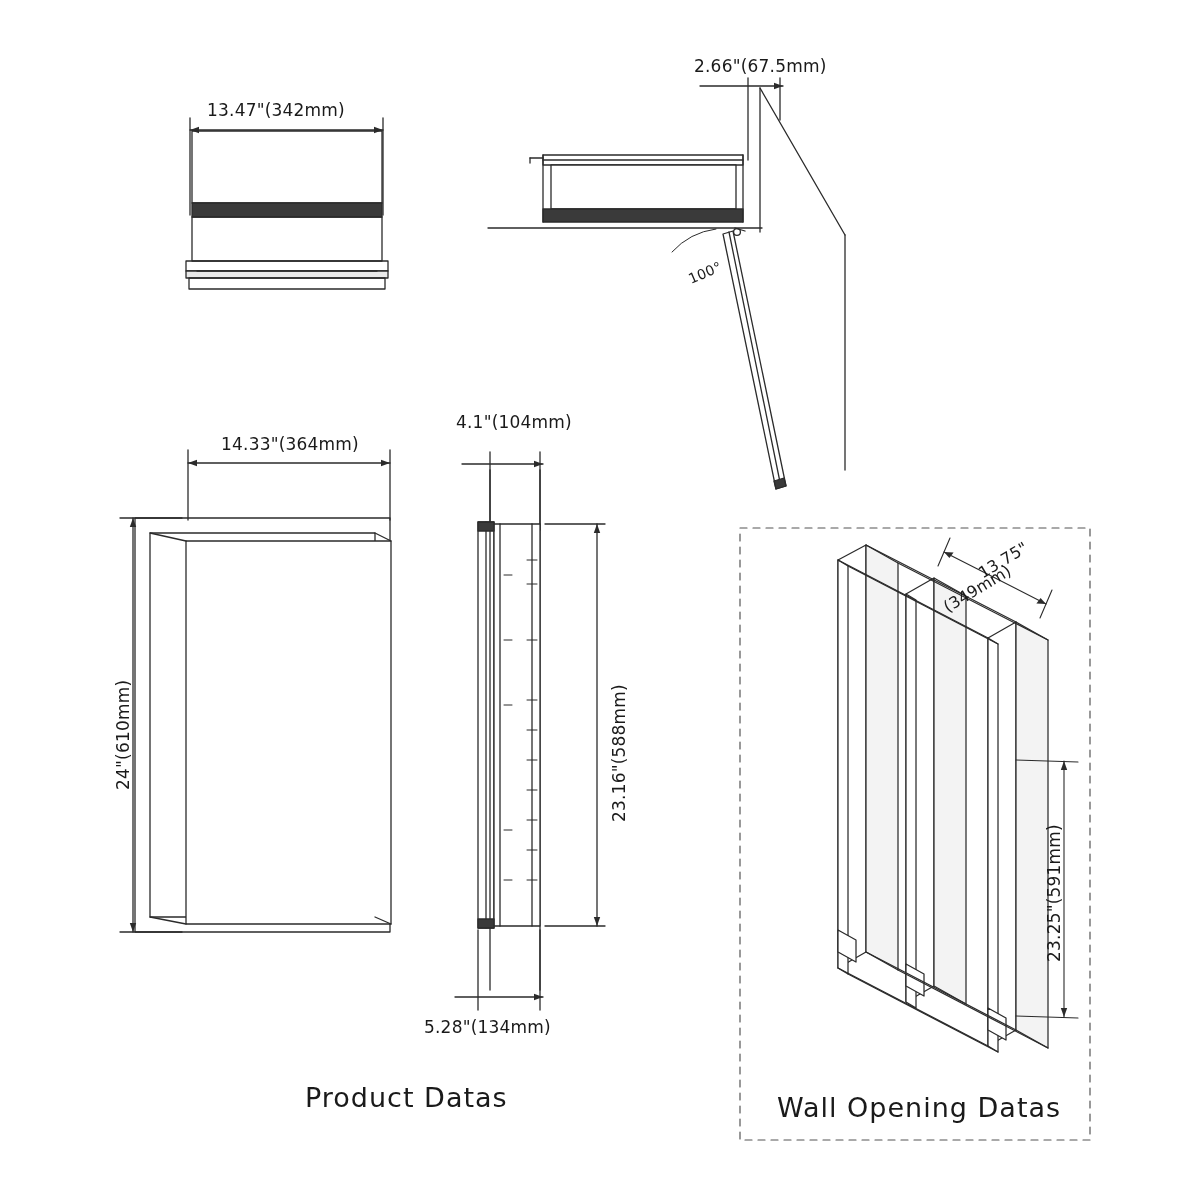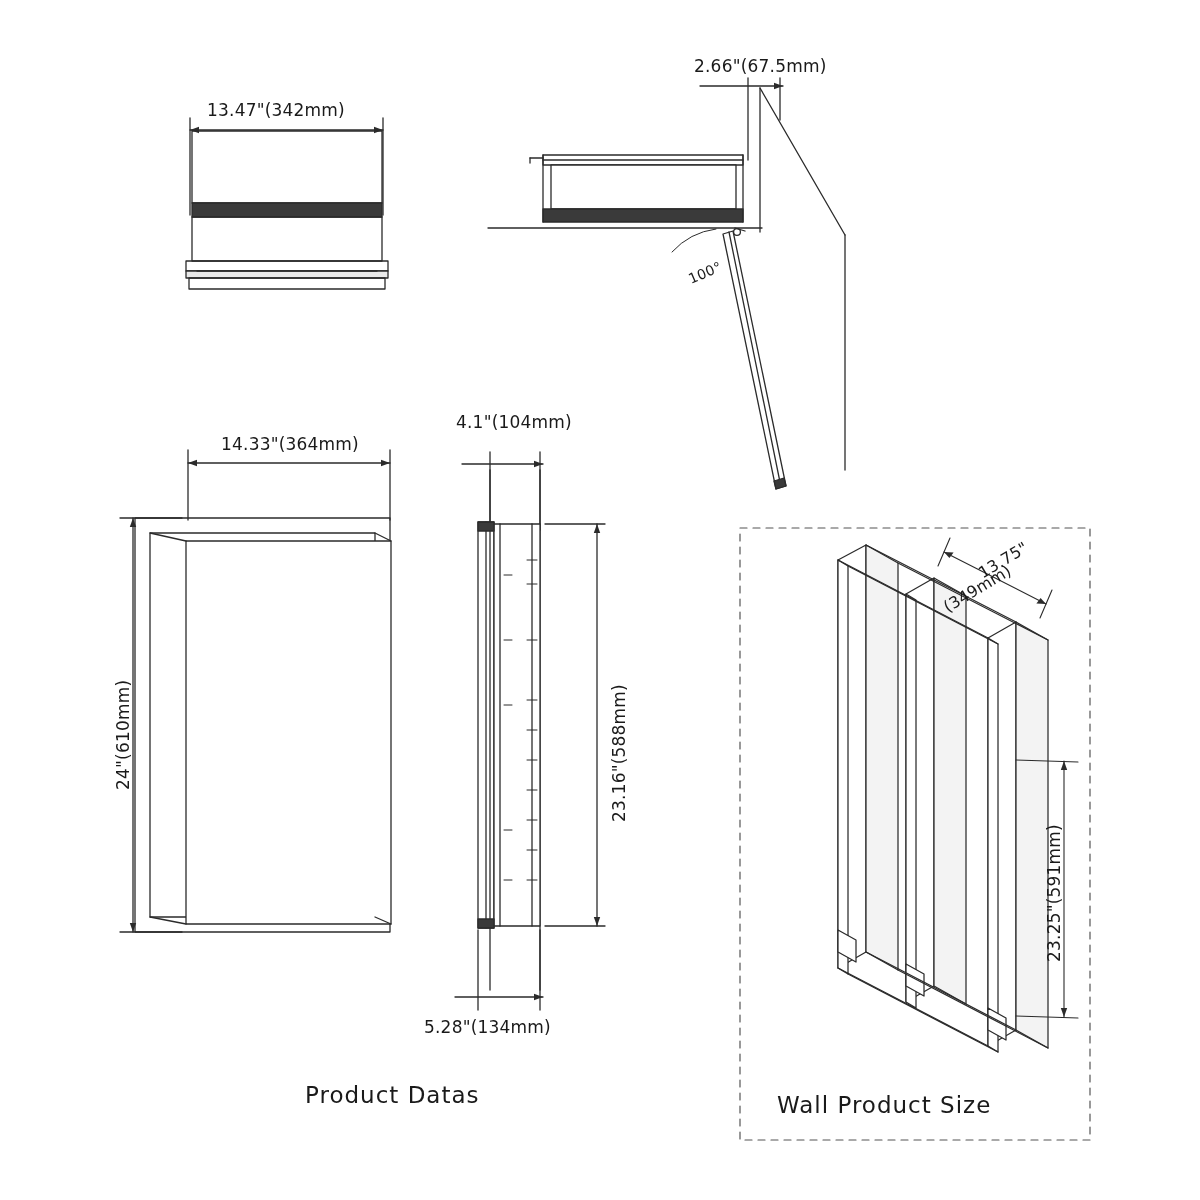--- a/index.html
+++ b/index.html
@@ -28,21 +28,21 @@
     position: absolute;
     font-family: "DejaVu Sans", sans-serif;
     color: #1a1a1a;
     white-space: nowrap;
     letter-spacing: 0.2px;
   }
   .dim {
     font-size: 17px;
   }
   .caption {
-    font-size: 23px;
+    font-size: 27px;
     letter-spacing: 1px;
   }
   .rot90 {
     transform-origin: 0 0;
     transform: rotate(-90deg);
   }
   .rot-iso1 {
     transform-origin: 0 0;
     transform: rotate(-31deg);
     font-size: 16px;
@@ -238,15 +238,15 @@
   <div class="lbl dim" style="left:424px; top:1017px;">5.28"(134mm)</div>
 
   <div class="lbl rot-iso1" style="left:975px; top:566px;">13.75"</div>
 
   <div class="lbl rot-iso2" style="left:940px; top:600px;">(349mm)</div>
 
   <div class="lbl dim rot90" style="left:1044px; top:962px;">23.25"(591mm)</div>
 
   <div class="lbl caption" style="left:305px; top:1082px;">Product Datas</div>
 
-  <div class="lbl caption" style="left:777px; top:1092px;">Wall  Product  Size</div>
+  <div class="lbl caption" style="left:777px; top:1092px;">Wall  Opening  Datas</div>
 
 </div>
 
 </body></html>

